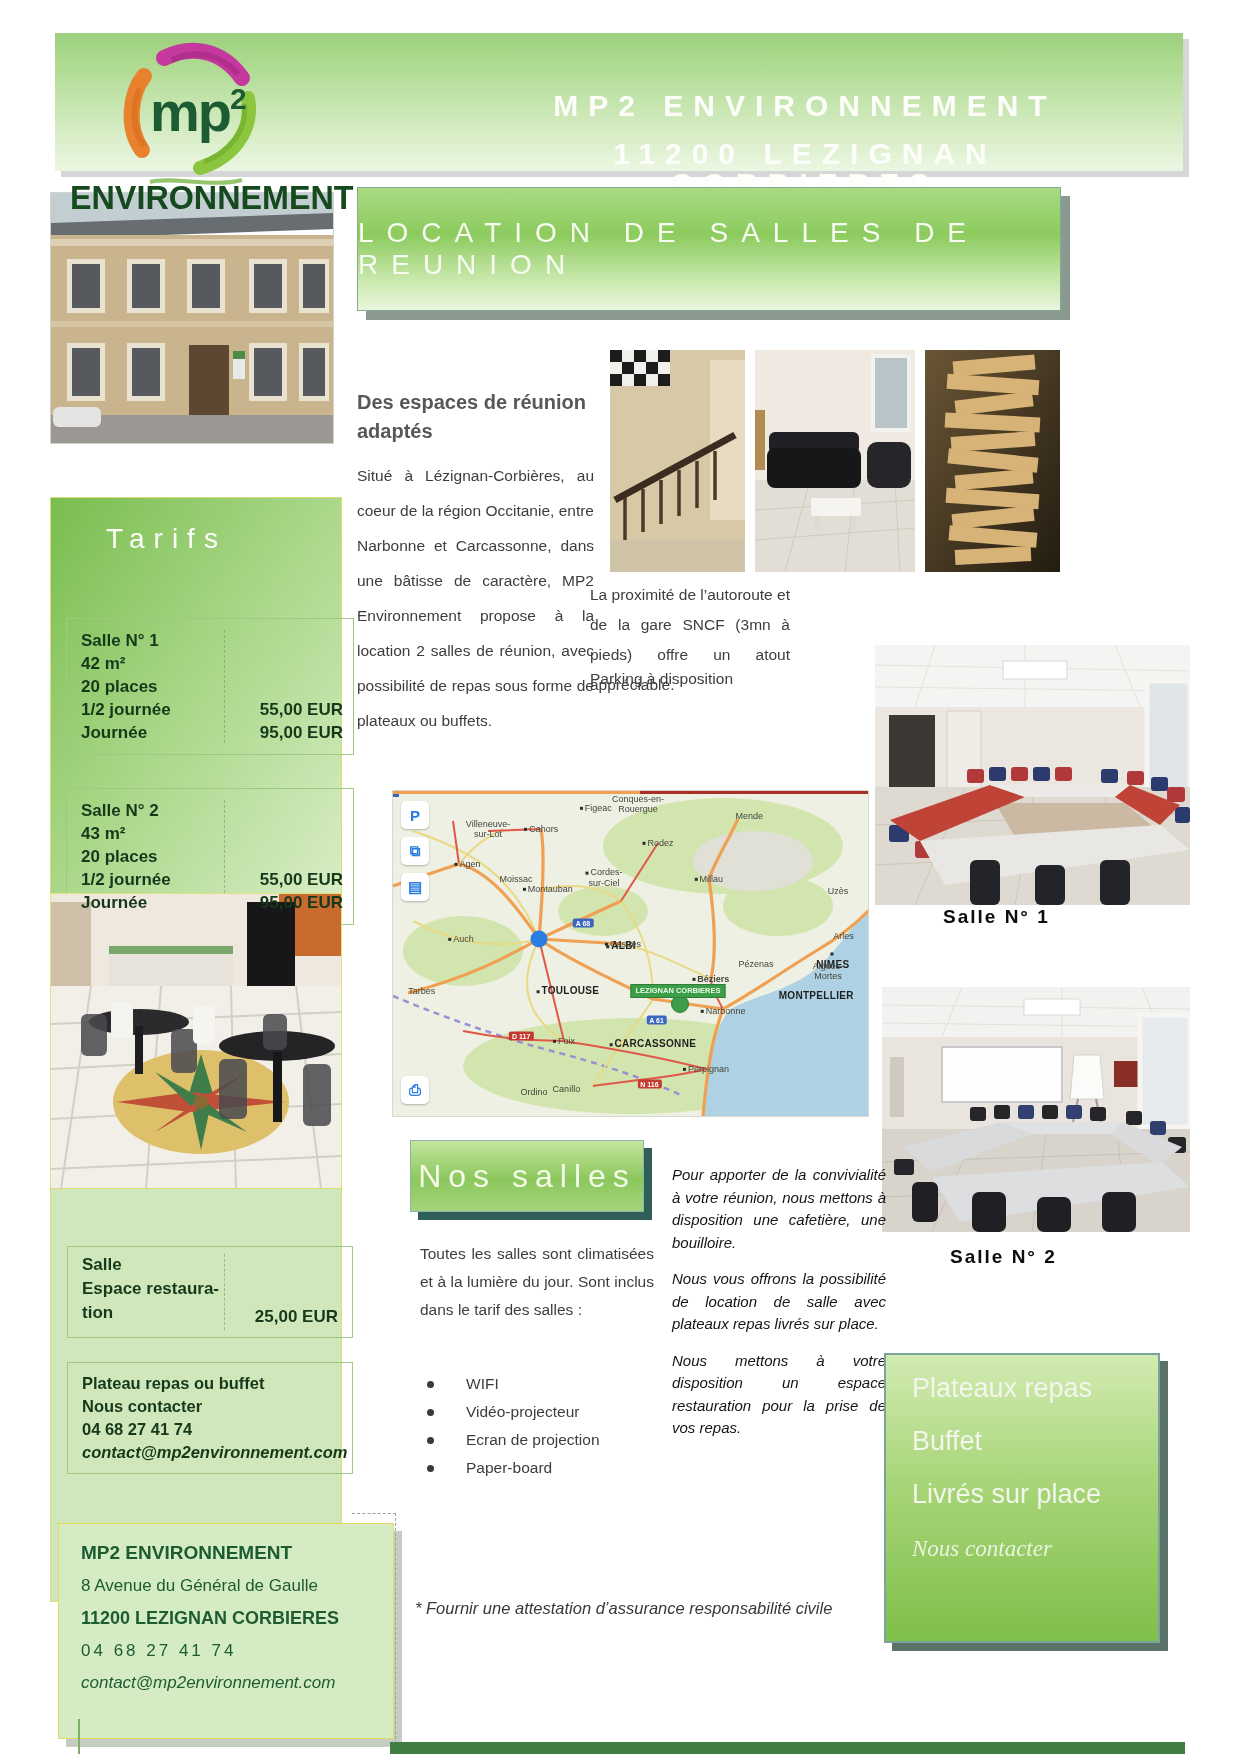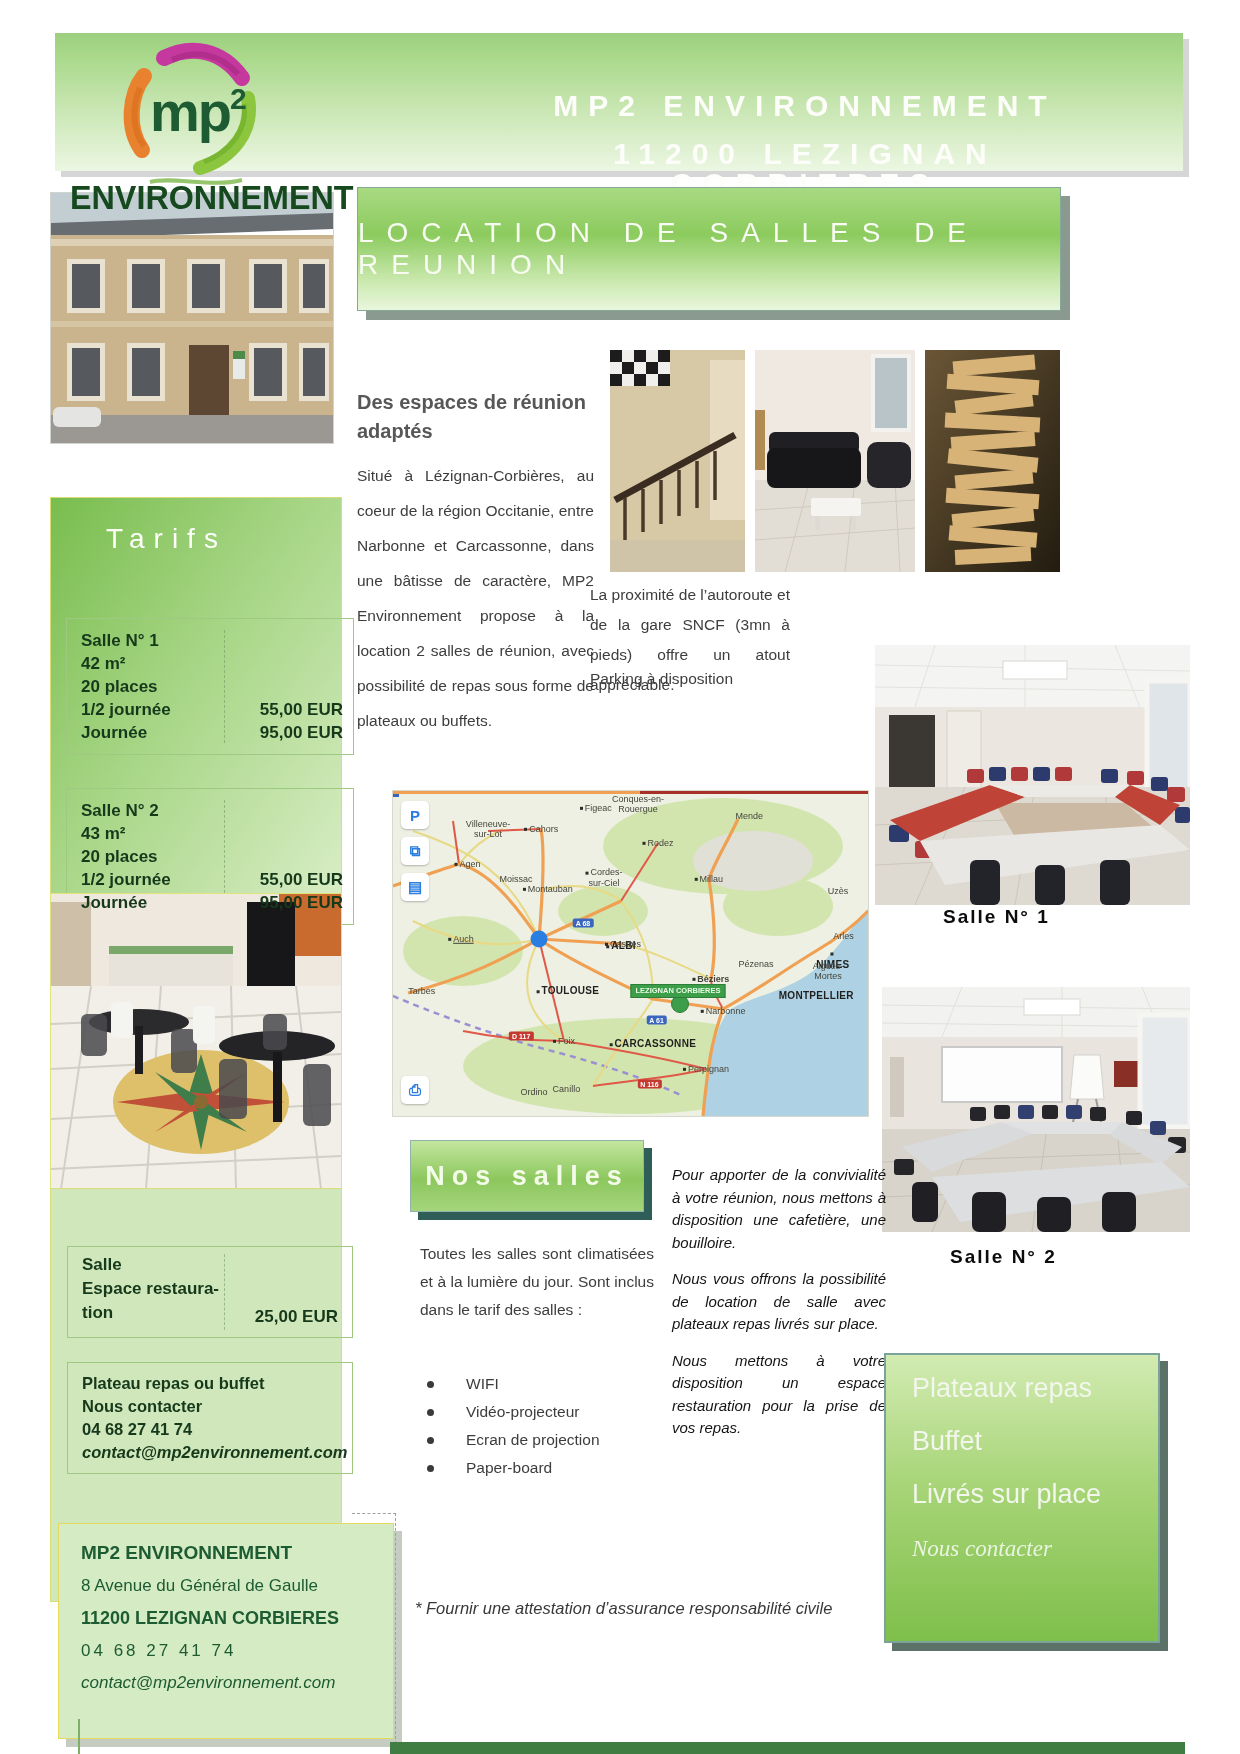--- a/index.html
+++ b/index.html
@@ -23,21 +23,21 @@
   
   .main-banner{position:absolute;left:357px;top:187px;width:702px;height:122px;
     background:linear-gradient(180deg,#a8da82 0%,#8ccb5e 38%,#cdeab2 78%,#e9f6dd 100%);
     border:1px solid #86a896;box-shadow:9px 9px 0 #8a9a90;
     display:flex;align-items:center;justify-content:center;}
   .main-banner span{color:#f8fbf2;font-size:28px;letter-spacing:13px;font-weight:500;}
   .nos-banner{position:absolute;left:410px;top:1140px;width:232px;height:70px;
     background:linear-gradient(180deg,#c3e69e 0%,#8cc75d 55%,#a5d57c 100%);
     border:1px solid #8fb3a6;box-shadow:8px 8px 0 #2f5d58;
     display:flex;align-items:center;justify-content:center;}
-  .nos-banner span{color:#f4fbe9;font-size:27px;letter-spacing:7px;font-weight:bold;}
+  .nos-banner span{color:#f4fbe9;font-size:32px;letter-spacing:7px;}
 
   
   .tarifs-panel{position:absolute;left:50px;top:497px;width:290px;height:396px;
     background:linear-gradient(125deg,#79bd4e 0%,#a6d584 45%,#d8edc5 100%);
     border:1px solid #d9de76;}
   .tarifs-title{position:absolute;left:55px;top:25px;color:#fdfef9;font-size:28px;letter-spacing:9px;}
   .lower-panel{position:absolute;left:50px;top:1188px;width:290px;height:412px;
     background:#cfe7bb;border:1px solid #d9de76;}
   .price-box{position:absolute;left:15px;width:262px;border:1px solid #9fc883;
     padding:10px 10px 10px 14px;color:#16391b;font-weight:700;font-size:17px;line-height:23px;}
@@ -441,21 +441,21 @@
         <div class="map-city dot" style="left: 55.8%; top: 16%;">Rodez</div>
         <div class="map-city dot" style="left: 13.9%; top: 22.5%; padding-left: 17px;">Agen</div>
         <div class="map-city" style="left: 25.9%; top: 27.1%;">Moissac</div>
         <div class="map-city dot" style="left: 44.4%; top: 26.6%;">Cordes-
 sur-Ciel</div>
         <div class="map-city dot" style="left: 66.5%; top: 27.1%;">Millau</div>
         <div class="map-city dot" style="left: 32.6%; top: 30.2%;">Montauban</div>
         <div class="map-city big dot" style="left: 48%; top: 33.8%;">ALBI</div>
         <div class="map-city big dot" style="left: 36.8%; top: 47.7%;">TOULOUSE</div>
         <div class="map-city dot" style="left: 48.4%; top: 47.1%;">Castres</div>
-        <div class="map-city dot" style="left: 14.3%; top: 45.5%; text-decoration: underline;">Auch</div>
+        <div class="map-city dot" style="left: 14.3%; top: 45.5%;">Auch</div>
         <div class="map-city anchor-l" style="left: 3.2%; top: 61.5%;">Tarbes</div>
         <div class="map-city" style="left: 76.4%; top: 53.2%;">Pézenas</div>
         <div class="map-city dot" style="left: 66.9%; top: 57.8%; font-weight: bold;">Béziers</div>
         <div class="map-city big dot" style="left: 54.7%; top: 64%;">CARCASSONNE</div>
         <div class="map-city dot" style="left: 69.5%; top: 67.7%;">Narbonne</div>
         <div class="map-city dot" style="left: 36%; top: 76.9%;">Foix</div>
         <div class="map-city dot" style="left: 65.9%; top: 85.5%;">Perpignan</div>
         <div class="map-city big anchor-l" style="left: 9.7%; top: 95.1%;">ANDORRA LA VELLA</div>
         <div class="map-city" style="left: 29.7%; top: 92.6%;">Ordino</div>
         <div class="map-city" style="left: 36.5%; top: 91.7%;">Canillo</div>

